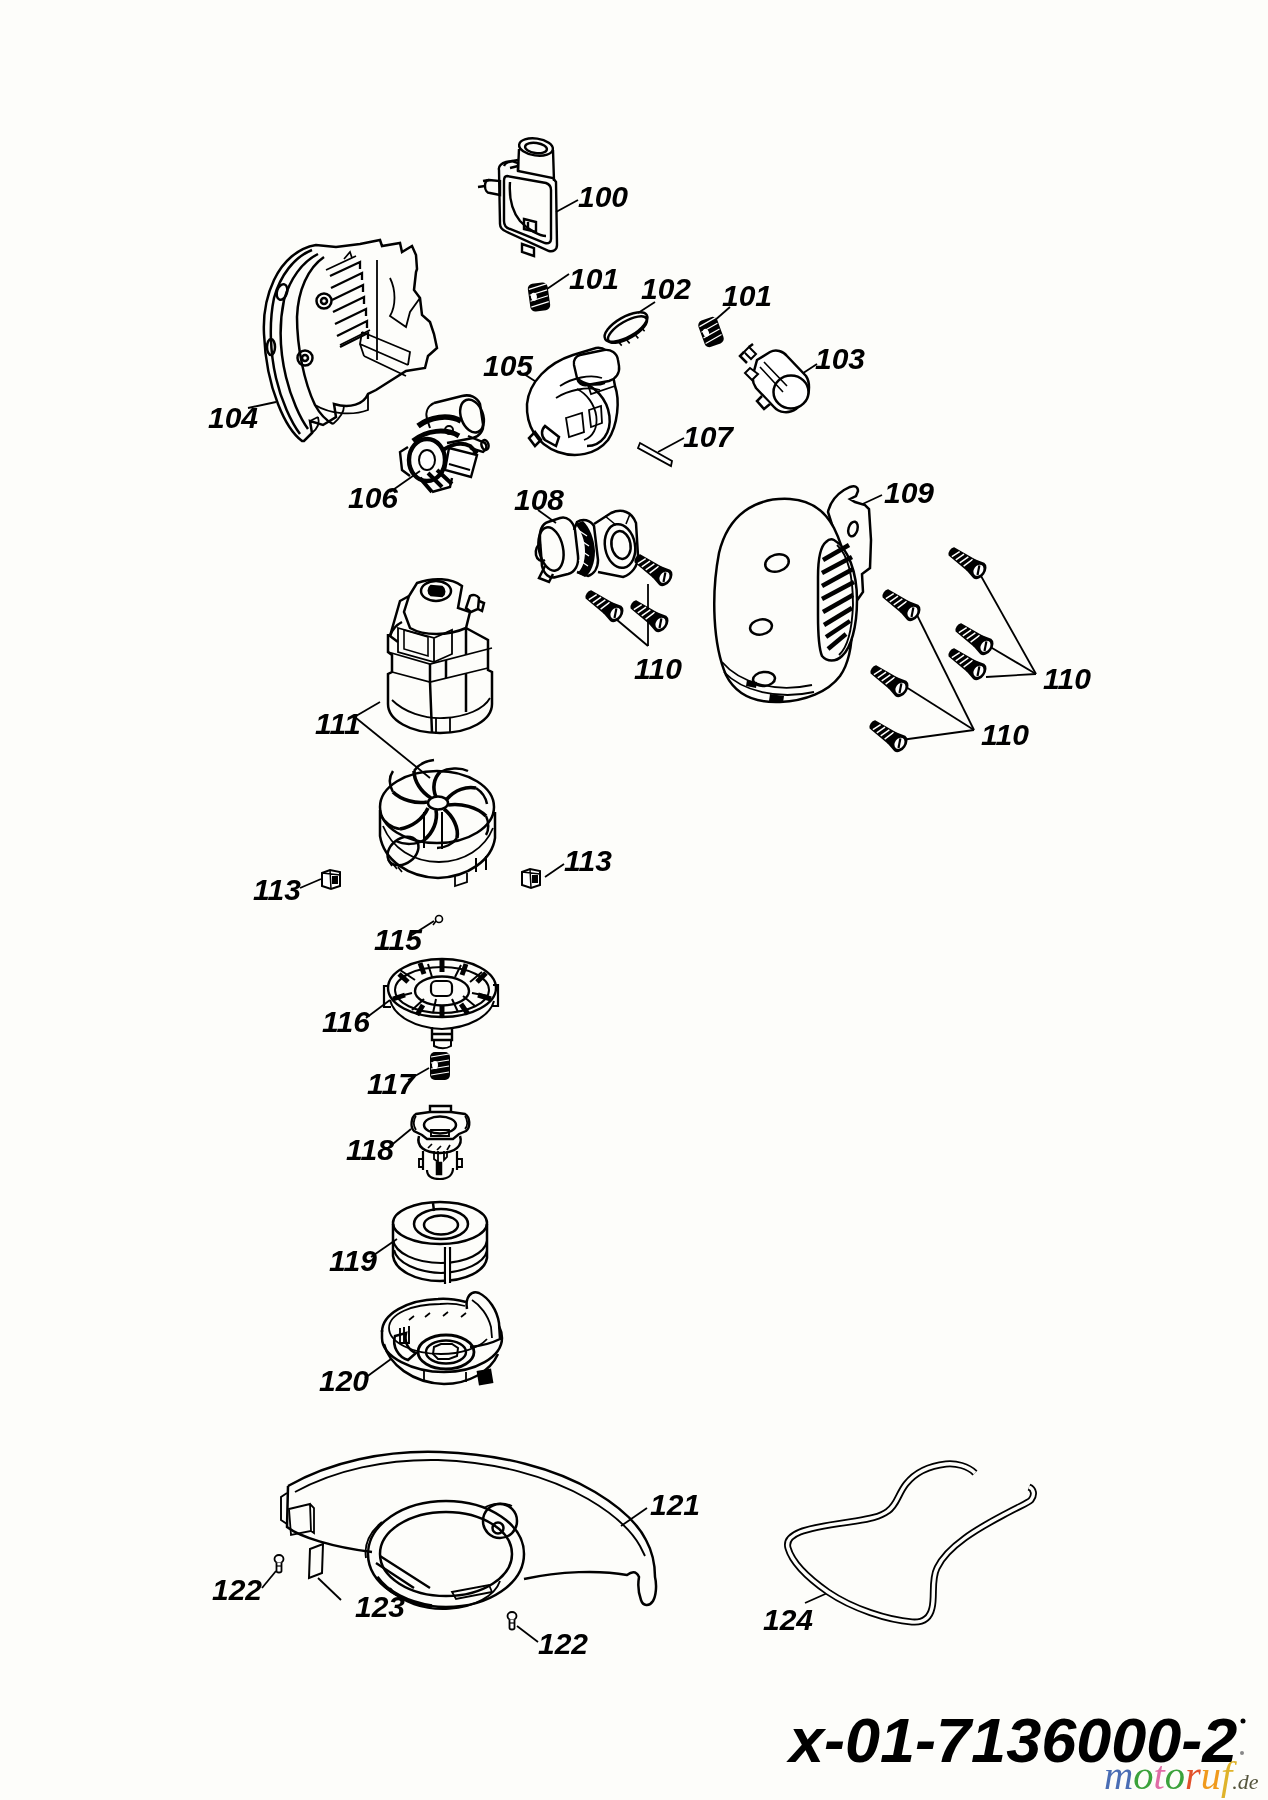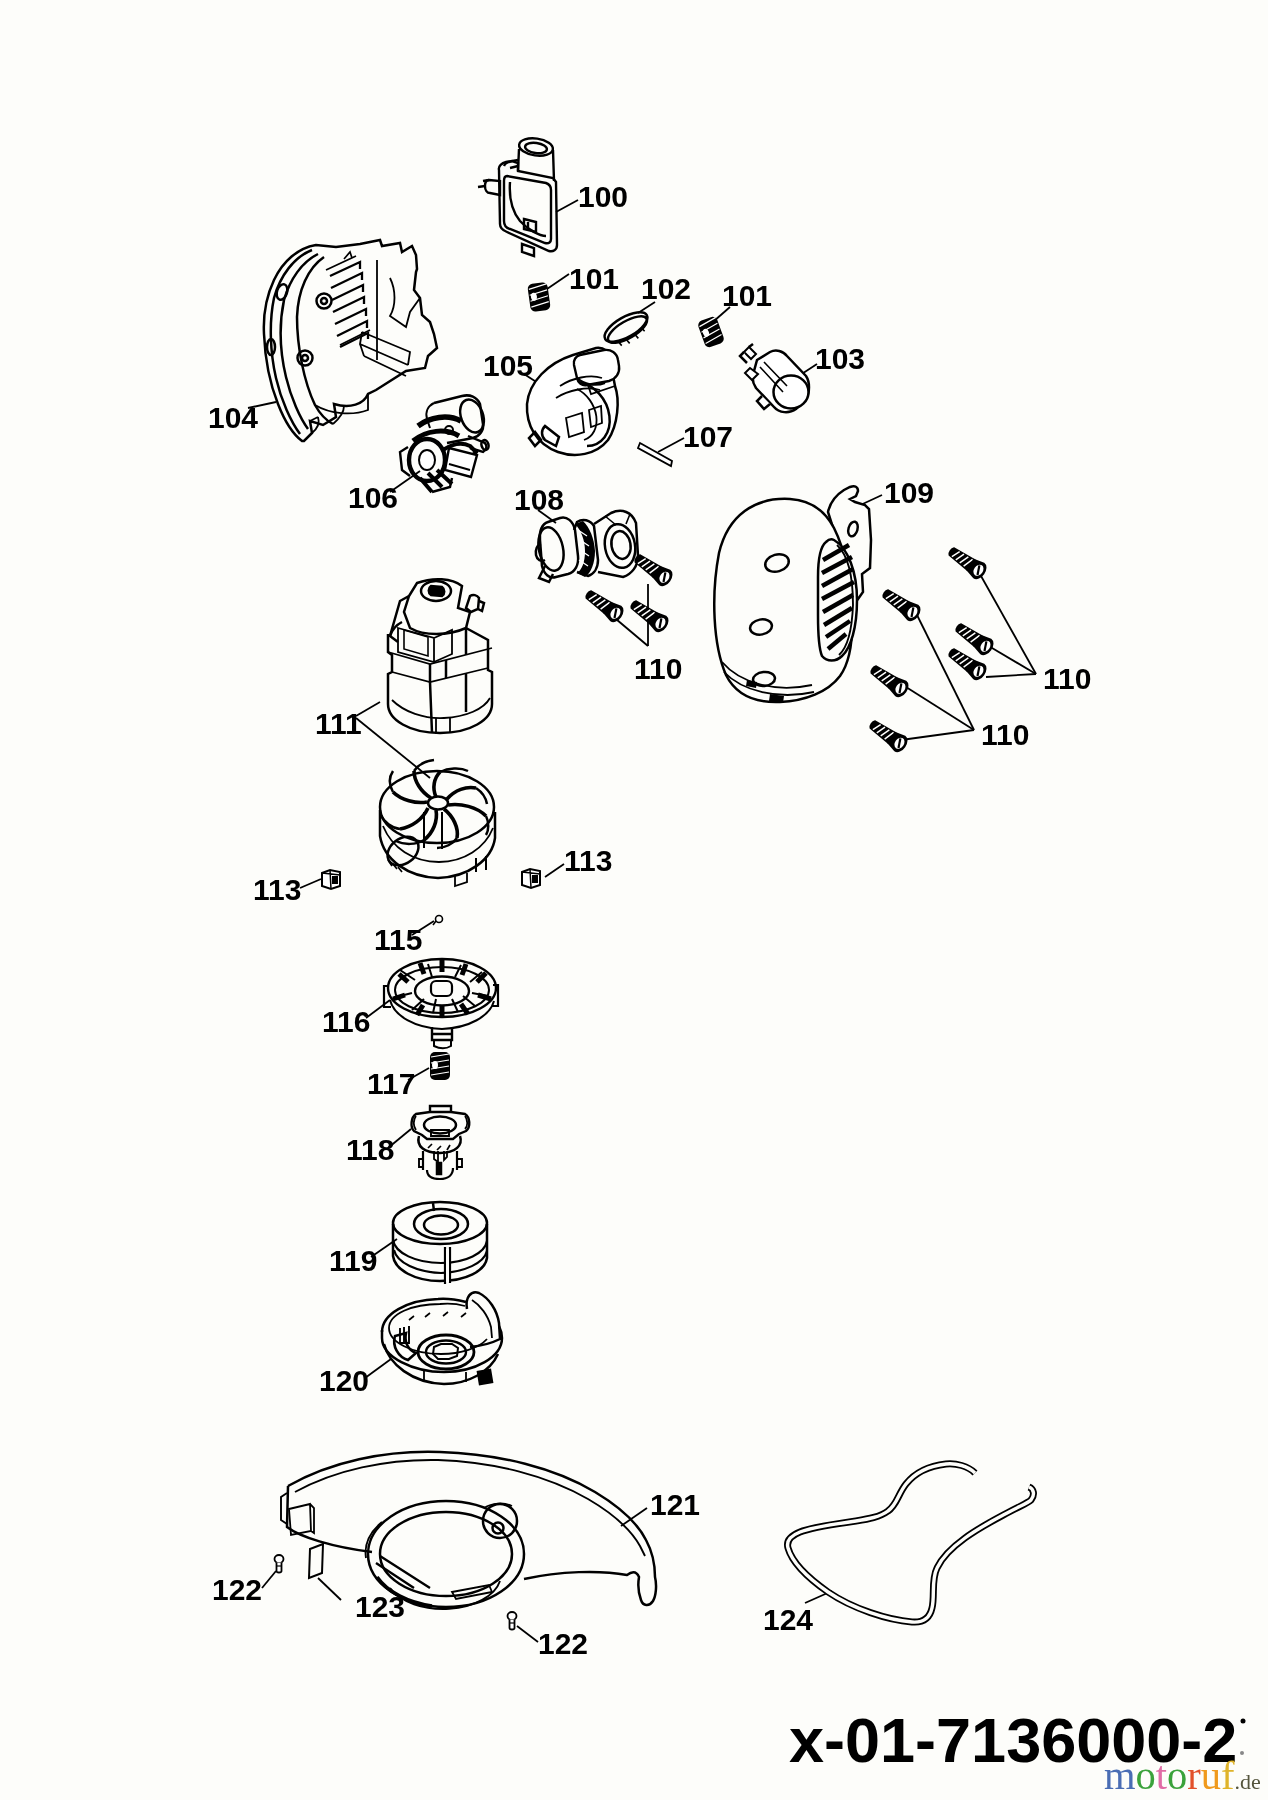--- a/index.html
+++ b/index.html
@@ -1,17 +1,17 @@
 <!DOCTYPE html>
 <html><head>
 <meta charset="utf-8">
 <style>
 html,body{margin:0;padding:0;background:#fff;}
 .pg{position:relative;width:1268px;height:1800px;background:#fdfdfa;overflow:hidden;
-font-family:"Liberation Sans",sans-serif;}
+font-family:"Liberation Sans",sans-serif;font-style:italic;}
 svg{position:absolute;left:0;top:0;}
 svg text{font-family:"Liberation Sans",sans-serif;font-weight:bold;font-size:30px;fill:#000;}
 </style>
 </head>
 <body>
 <div class="pg">
 <svg width="1268" height="1800" viewBox="0 0 1268 1800" fill="none" stroke="none">
 <g id="labels" stroke="none" fill="#000">
 <text x="578" y="207">100</text>
 <text x="569" y="289">101</text>

